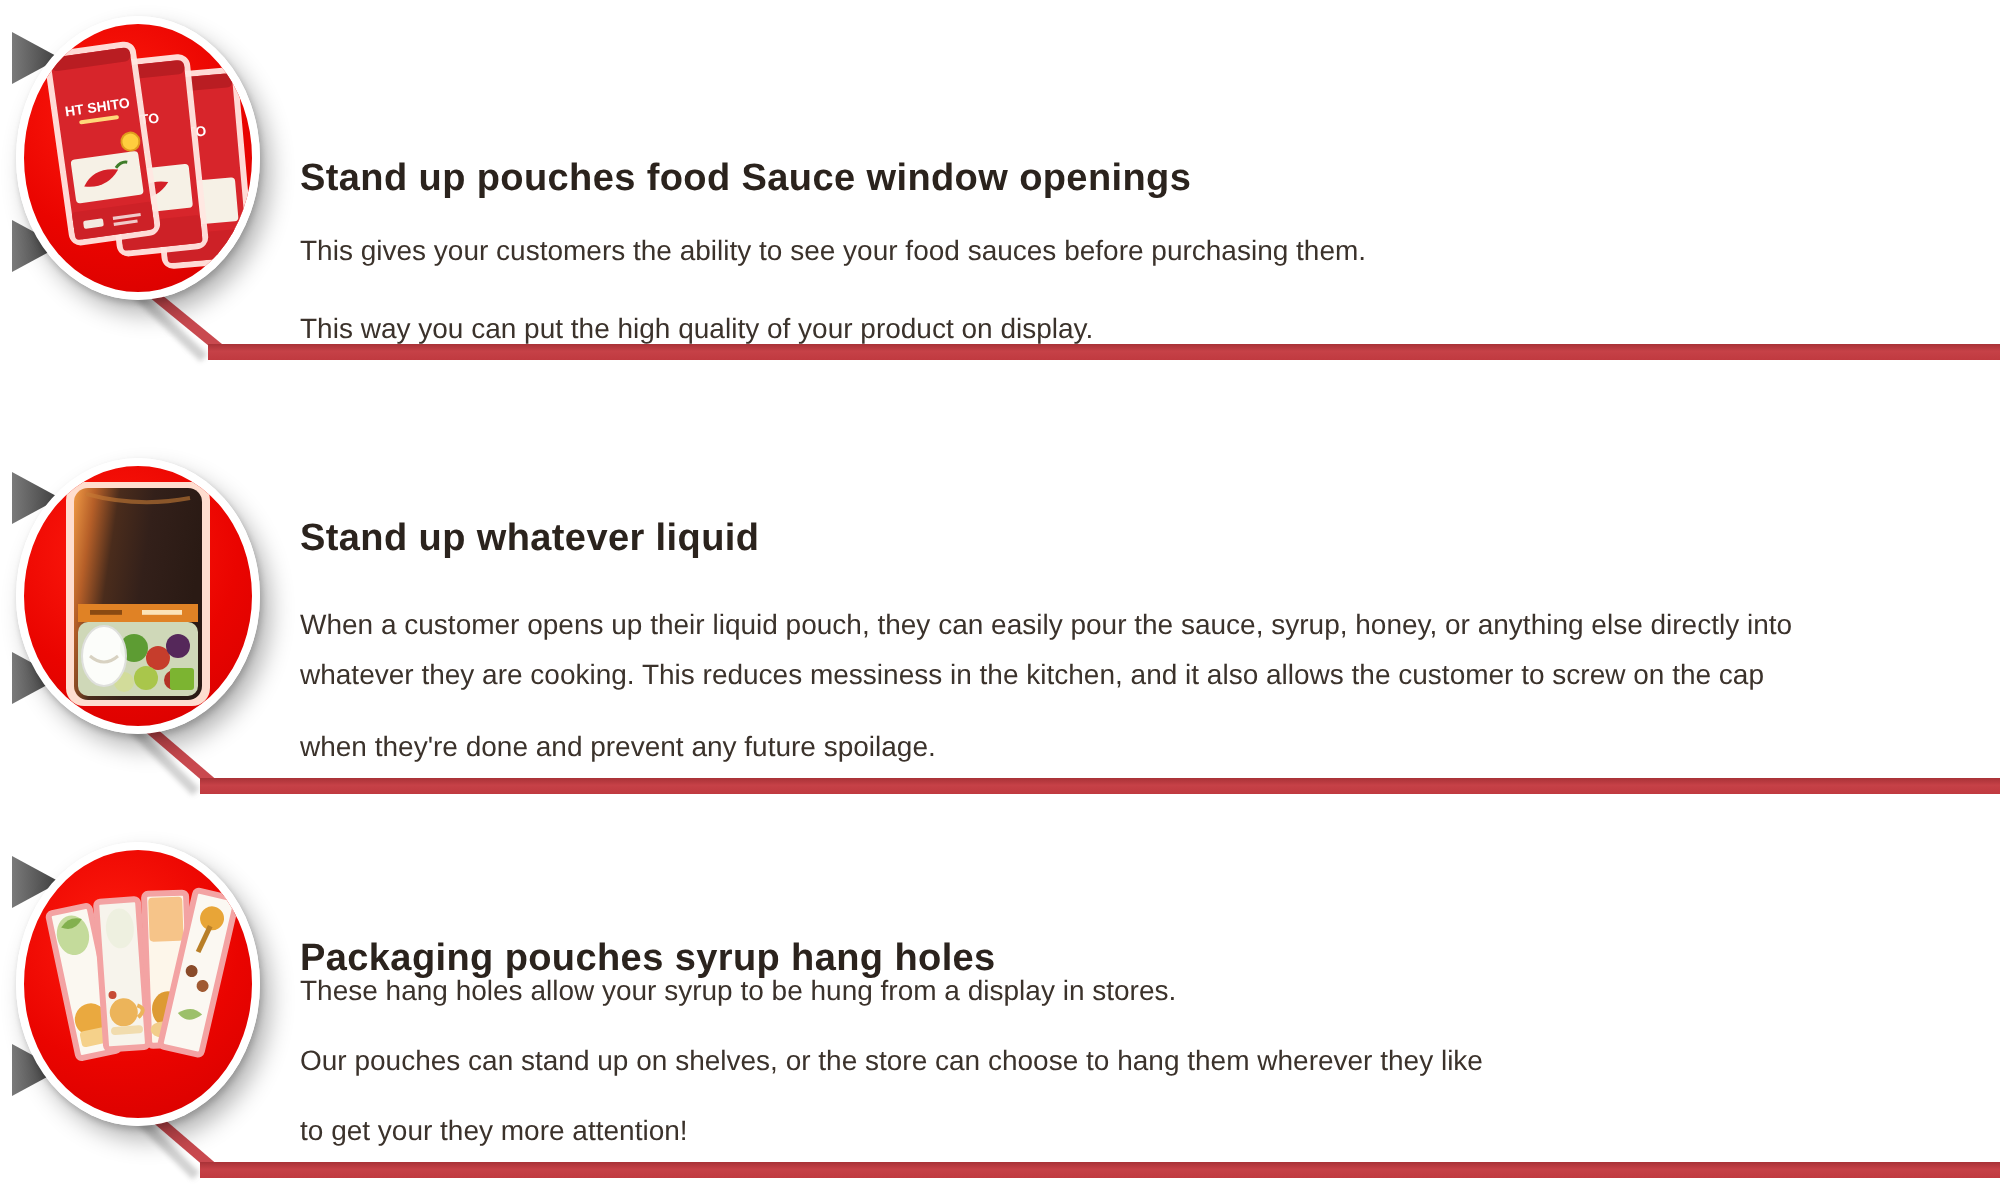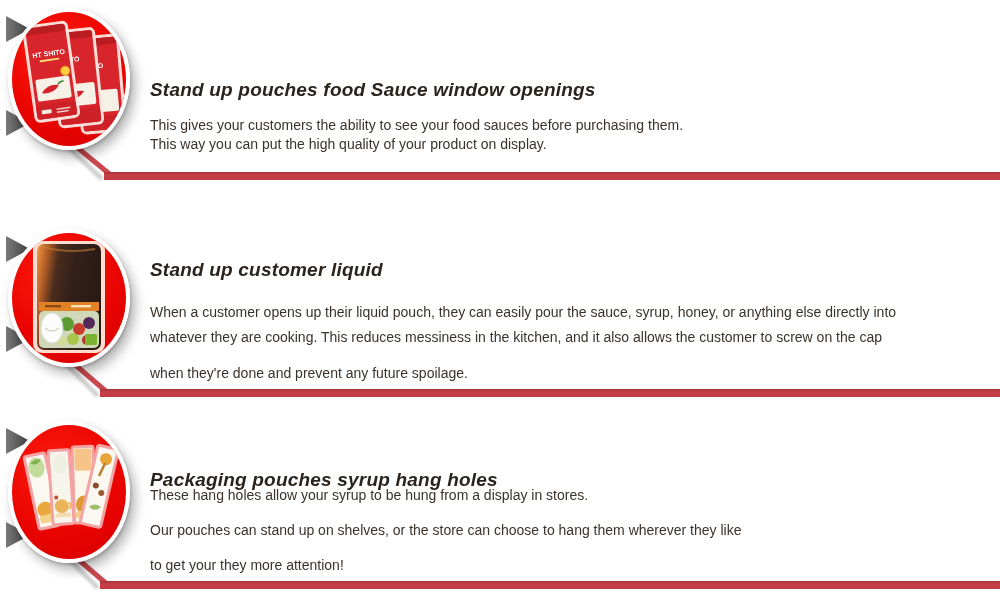--- a/index.html
+++ b/index.html
@@ -19,23 +19,23 @@
   .photo-circle{position:absolute;left:8px;width:114px;height:134px;border-radius:50%;
     border:4px solid #ffffff;overflow:hidden;z-index:3;
     background:radial-gradient(circle at 40% 33%, #ff1c0e 0%, #ea0400 55%, #d40000 100%);
     box-shadow:5px 7px 12px rgba(0,0,0,.30), 1px 2px 3px rgba(0,0,0,.18);}
   #sec1 .photo-circle{top:8px;}
   #sec2 .photo-circle{top:9px;height:130px;}
   #sec3 .photo-circle{top:9px;}
   .photo-circle svg{position:absolute;left:0;top:0;}
 
   .txt{position:absolute;left:150px;z-index:4;white-space:nowrap;}
-  .heading{font-size:19px;font-weight:bold;color:#2b231d;letter-spacing:.2px;font-style:italic;}
+  .heading{font-size:19px;font-weight:bold;color:#2b231d;letter-spacing:.2px;}
   .bodyline{font-size:14px;color:#3b322b;}
-  #sec1 .heading{top:79px;}  #sec1 .l0{top:117px;} #sec1 .l1{top:136px;}
+  #sec1 .heading{top:79px;}  #sec1 .l0{top:117px;} #sec1 .l1{top:156px;}
   #sec2 .heading{top:39px;}  #sec2 .l0{top:84px;}  #sec2 .l1{top:109px;} #sec2 .l2{top:145px;}
   #sec3 .heading{top:41px;margin-top:16px;}  #sec3 .l0{top:75px;}  #sec3 .l1{top:110px;} #sec3 .l2{top:145px;}
 </style>
 </head>
 <body>
 
 <div id="page">
 
   <section class="section" id="sec1">
     <svg class="tail" width="26" height="140">
@@ -165,21 +165,21 @@
           <circle cx="50" cy="96" r="5" fill="#b33326"></circle>
           <circle cx="25" cy="97" r="5" fill="#d2dc9a"></circle>
           <ellipse cx="15" cy="84" rx="11" ry="15" fill="#ffffff" opacity="0.93" stroke="#e0e0e0"></ellipse>
           <path d="M8,84 q7,6 14,0" stroke="#d8d2c2" stroke-width="1.5" fill="none"></path>
           <rect x="48" y="90" width="12" height="11" rx="1.5" fill="#7cb431"></rect>
           <path d="M6,3 q26,7 52,2" stroke="#c77b35" stroke-width="2" fill="none" opacity="0.6"></path>
         </g>
       </svg>
     </div>
 
-    <div class="txt heading">Stand up customer liquid</div>
+    <div class="txt heading">Stand up whatever liquid</div>
     <div class="txt bodyline l0">When a customer opens up their liquid pouch, they can easily pour the sauce, syrup, honey, or anything else directly into</div>
     <div class="txt bodyline l1">whatever they are cooking. This reduces messiness in the kitchen, and it also allows the customer to screw on the cap</div>
     <div class="txt bodyline l2">when they're done and prevent any future spoilage.</div>
   </section>
 
   <section class="section" id="sec3">
     <svg class="tail" width="26" height="140">
       <defs>
           <linearGradient id="tg3" x1="0" y1="0" x2="1" y2="0">
         <stop offset="0" stop-color="#7a7a7a"></stop>

